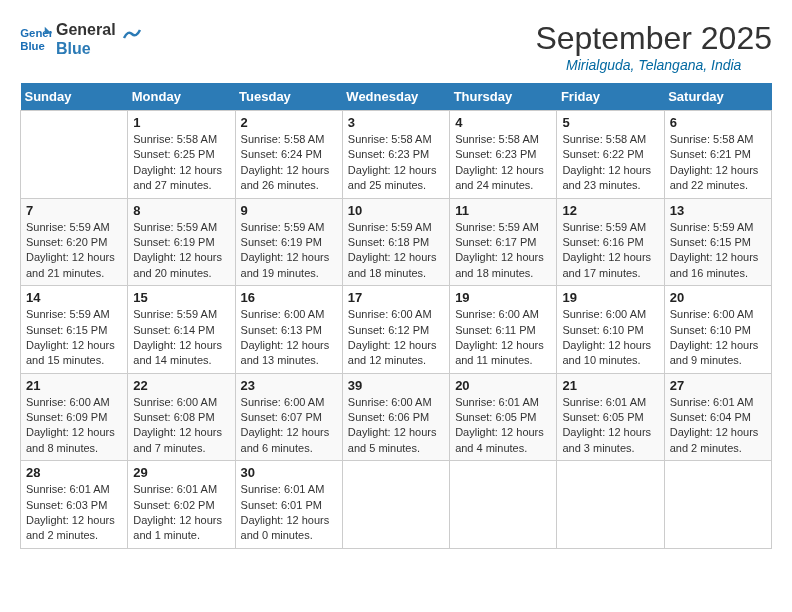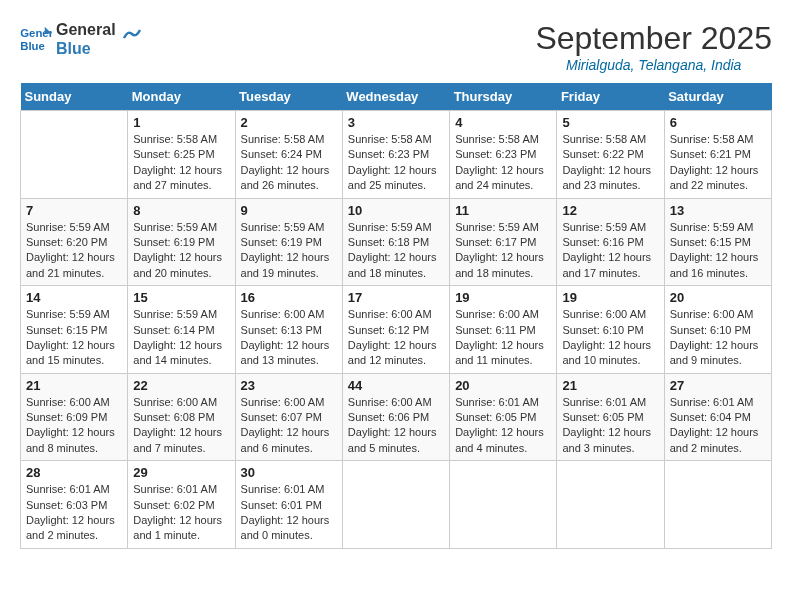--- a/index.html
+++ b/index.html
@@ -281,21 +281,21 @@
 and 7 minutes.</div>
         </td>
         <td>
           <span class="day-num">23</span>
           <div class="day-info" style="white-space: pre-line;">Sunrise: 6:00 AM
 Sunset: 6:07 PM
 Daylight: 12 hours
 and 6 minutes.</div>
         </td>
         <td>
-          <span class="day-num">44</span>
+          <span class="day-num">39</span>
           <div class="day-info" style="white-space: pre-line;">Sunrise: 6:00 AM
 Sunset: 6:06 PM
 Daylight: 12 hours
 and 5 minutes.</div>
         </td>
         <td>
           <span class="day-num">20</span>
           <div class="day-info" style="white-space: pre-line;">Sunrise: 6:01 AM
 Sunset: 6:05 PM
 Daylight: 12 hours

